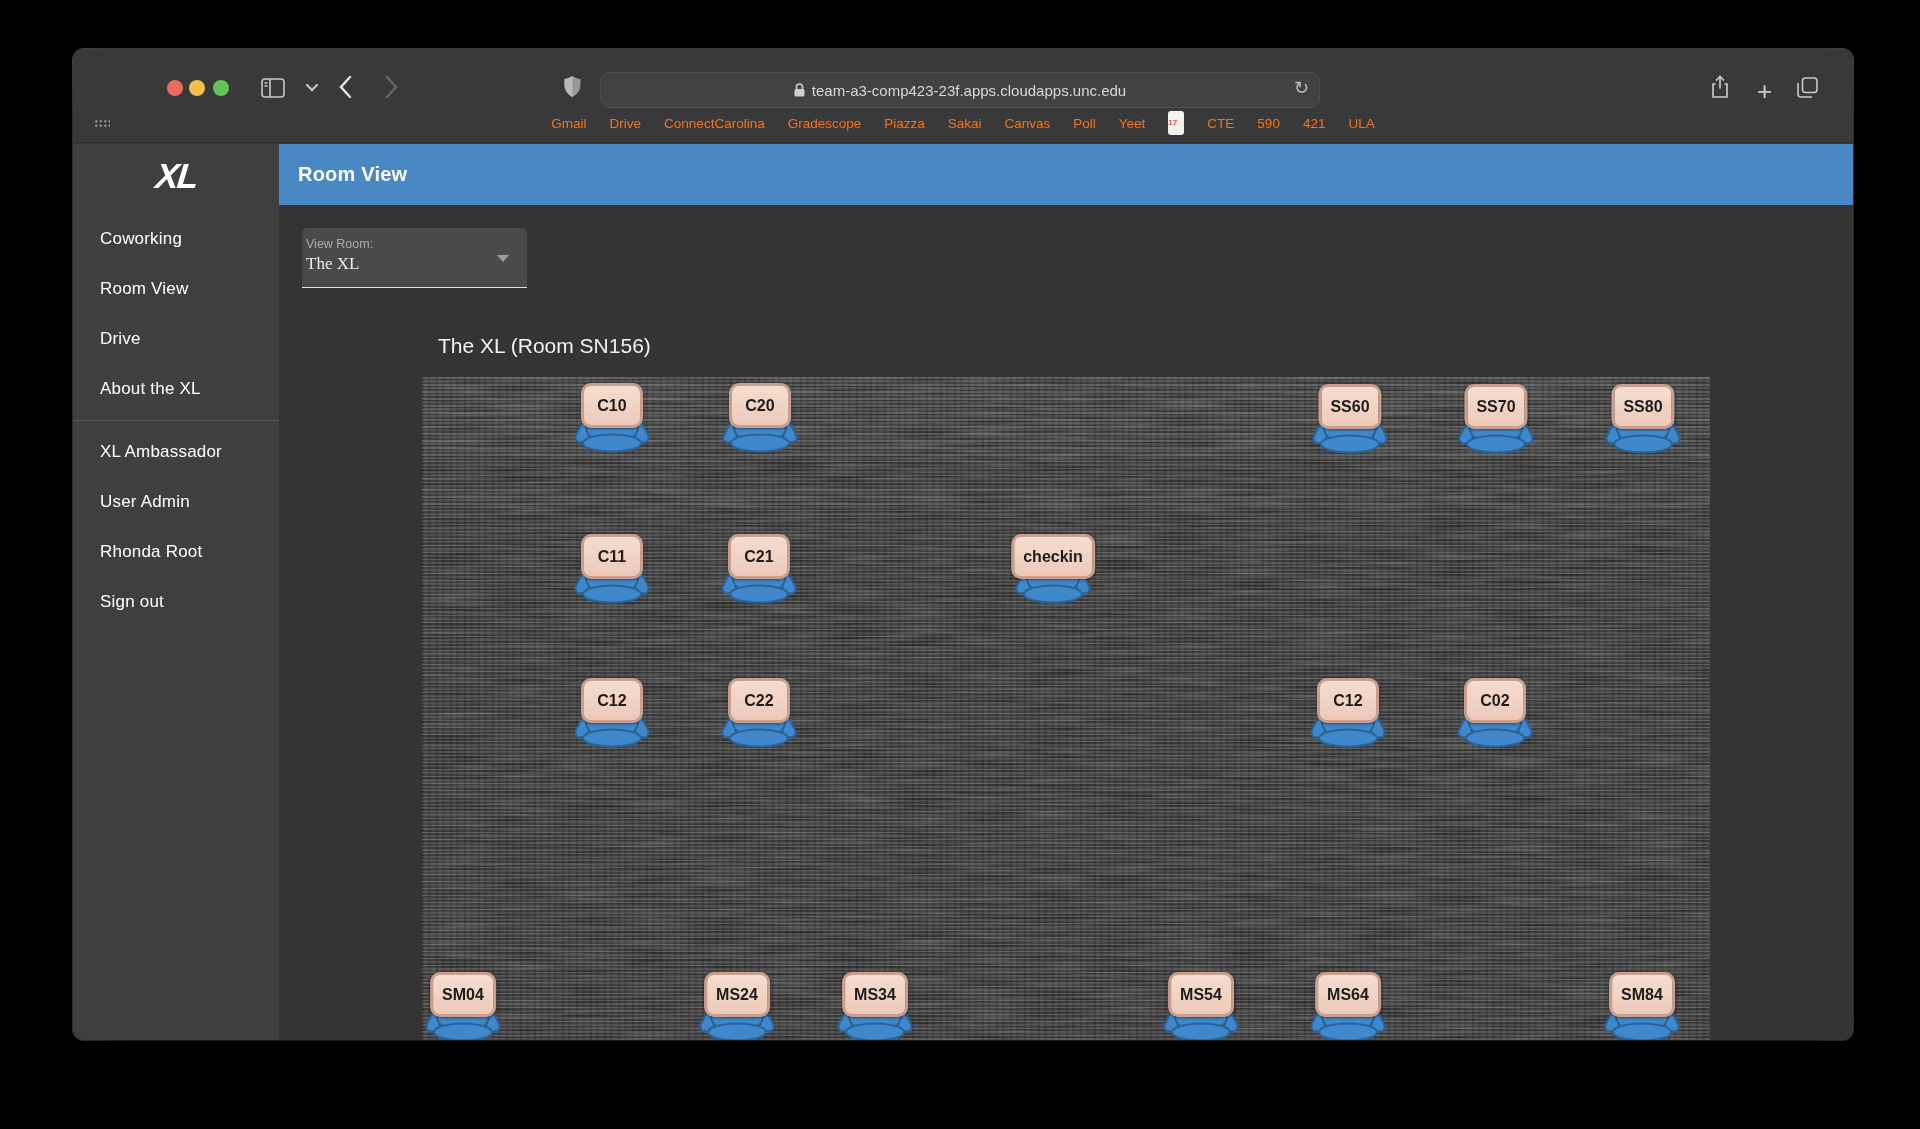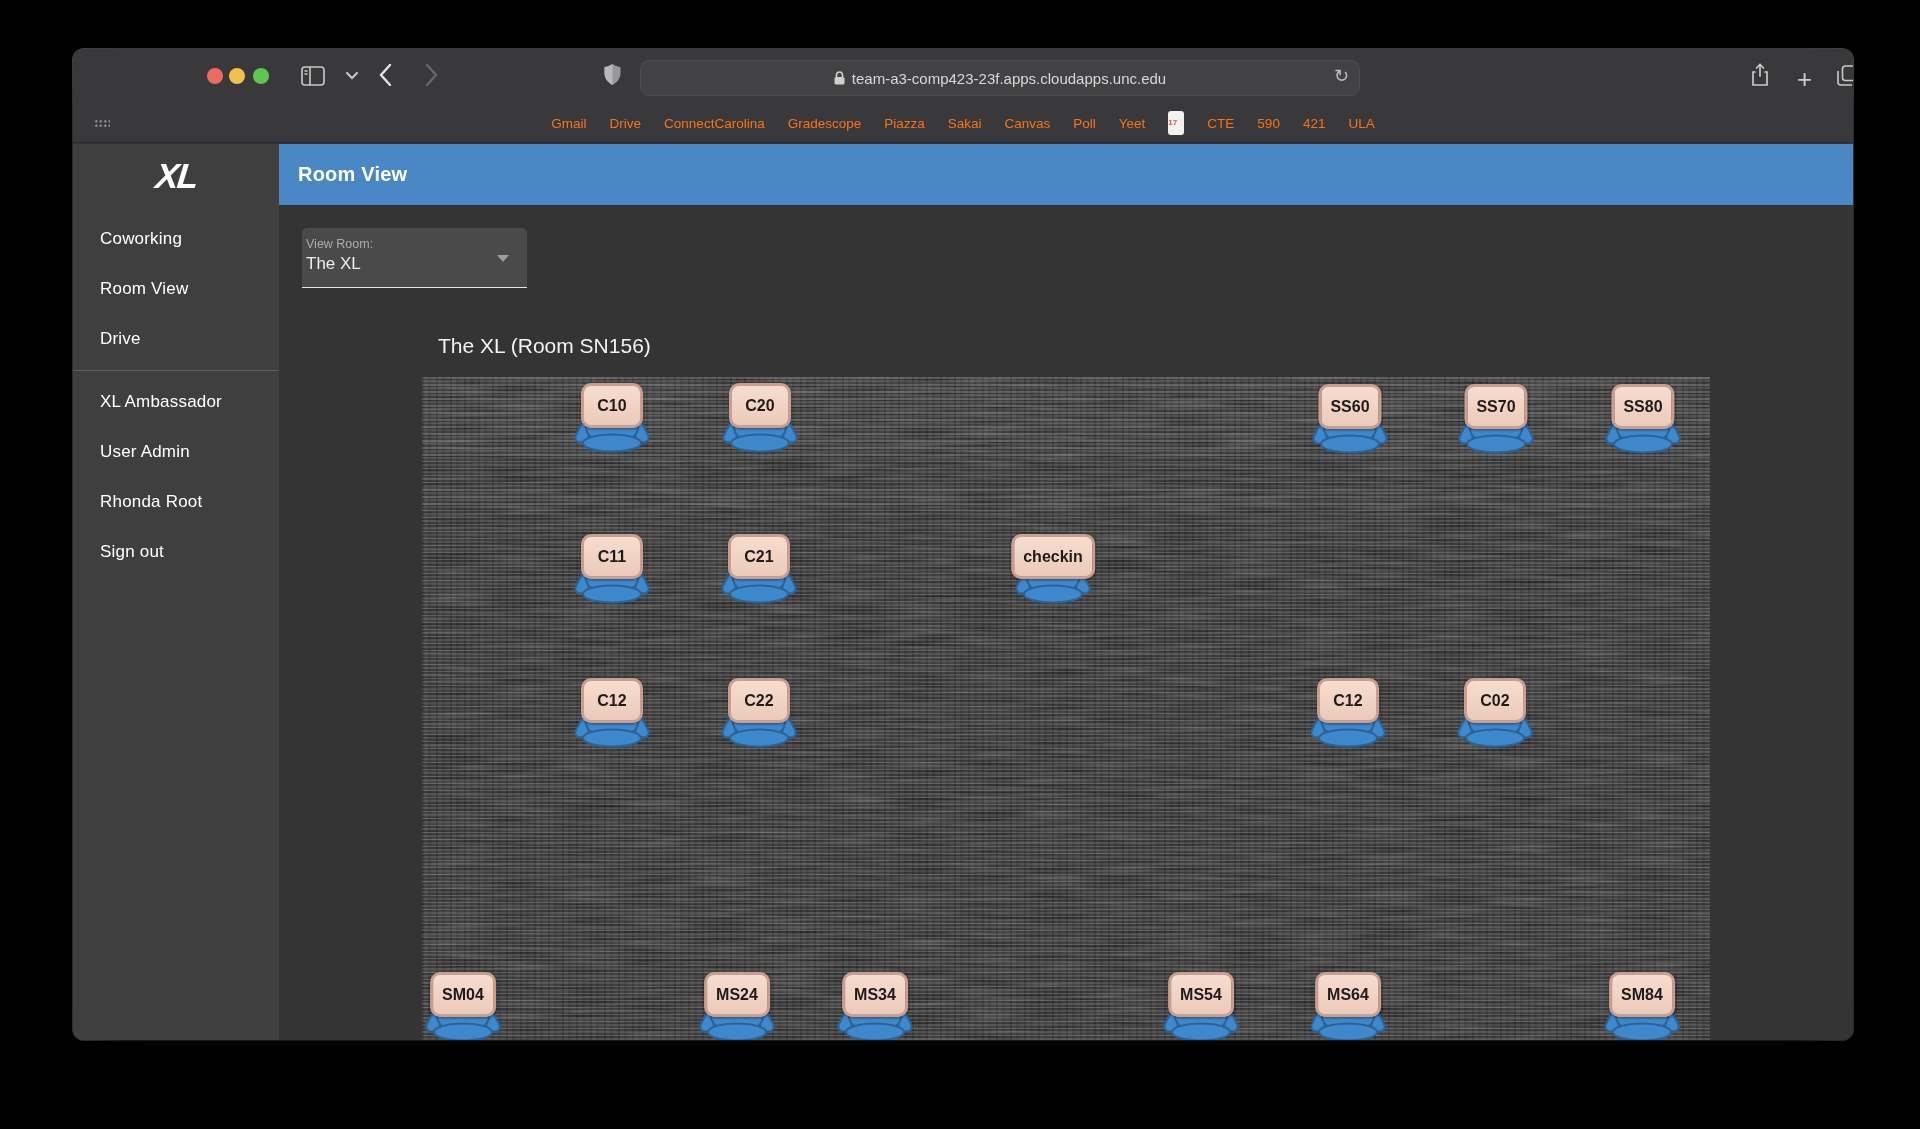--- a/index.html
+++ b/index.html
@@ -8,21 +8,21 @@
 
   
   .window {
     position:absolute; left:73px; top:49px; width:1780px; height:991px;
     background:#363638; border-radius:11px; overflow:hidden;
     box-shadow:0 25px 70px rgba(0,0,0,.85), 0 0 0 1px #4a4a4c;
   }
 
   
   .chrome { position:absolute; left:0; top:0; width:100%; height:94px; background:#39393b; border-bottom:1px solid #2c2c2e; }
-  .toolbar-row { position:absolute; left:0; top:0; width:100%; height:54px;margin-left:40px; }
+  .toolbar-row { position:absolute; left:0; top:12px; width:100%; height:54px; }
   .traffic { position:absolute; top:69px; width:16px; height:16px; border-radius:50%; }
   .traffic.red   { left:94px;  background:#ed6a5e; }
   .traffic.yellow{ left:116px; background:#f5bf4f; }
   .traffic.green { left:140px; background:#61c554; }
   .traffic { transform:translateY(-41px); } 
   .tb-icon { position:absolute; display:flex; align-items:center; justify-content:center; color:#c9c9c9; }
 
   .urlbar {
     position:absolute; left:527px; top:11px; width:720px; height:36px;
     background:#424244; border:1px solid #4d4d4f; border-radius:9px;
@@ -56,21 +56,21 @@
 
   .main { flex:1; position:relative; background:#343434; overflow:hidden; }
   .page-header { position:absolute; left:0; top:0; width:100%; height:61px; background:#4a87c5;
     display:flex; align-items:center; padding-left:19px; }
   .page-title { color:#fff; font-size:20px; font-weight:700; letter-spacing:.2px; }
 
   .room-select { position:absolute; left:23px; top:84px; width:225px; height:60px;
     background:#4a4a4a; border-radius:5px 5px 0 0; border-bottom:1px solid #e5e5e5;
     padding:9px 14px 0 4px; cursor:pointer; }
   .room-select .select-label { color:#ababab; font-size:12.5px; }
-  .room-select .select-value { color:#ececec; font-size:17px; margin-top:3px; }
+  .room-select .select-value { color:#ececec; font-size:17px; margin-top:3px;font-family:Liberation Serif, serif; }
   .select-arrow { position:absolute; right:18px; top:27px; width:0; height:0;
     border-left:6px solid rgba(0,0,0,0); border-right:6px solid rgba(0,0,0,0); border-top:7px solid #9d9d9d; }
 
   .room-title { position:absolute; left:159px; top:190px; color:#f2f2f2; font-size:21px; font-weight:500; }
 
   
   .room-map { position:absolute; left:143px; top:233px; width:1288px; height:663px; overflow:hidden;
     background-color:#373737;
     background-image:
       repeating-linear-gradient(180deg,
@@ -195,20 +195,21 @@
 
     <div class="app">
 
       <div class="sidebar">
         <div class="logo">XL</div>
         <nav class="nav">
           <div id="nav-primary">
               <div class="nav-item">Coworking</div>
               <div class="nav-item">Room View</div>
               <div class="nav-item">Drive</div>
+              <div class="nav-item">About the XL</div>
             </div>
           <div class="nav-divider"></div>
           <div id="nav-secondary">
               <div class="nav-item">XL Ambassador</div>
               <div class="nav-item">User Admin</div>
               <div class="nav-item">Rhonda Root</div>
               <div class="nav-item">Sign out</div>
             </div>
         </nav>
       </div>

